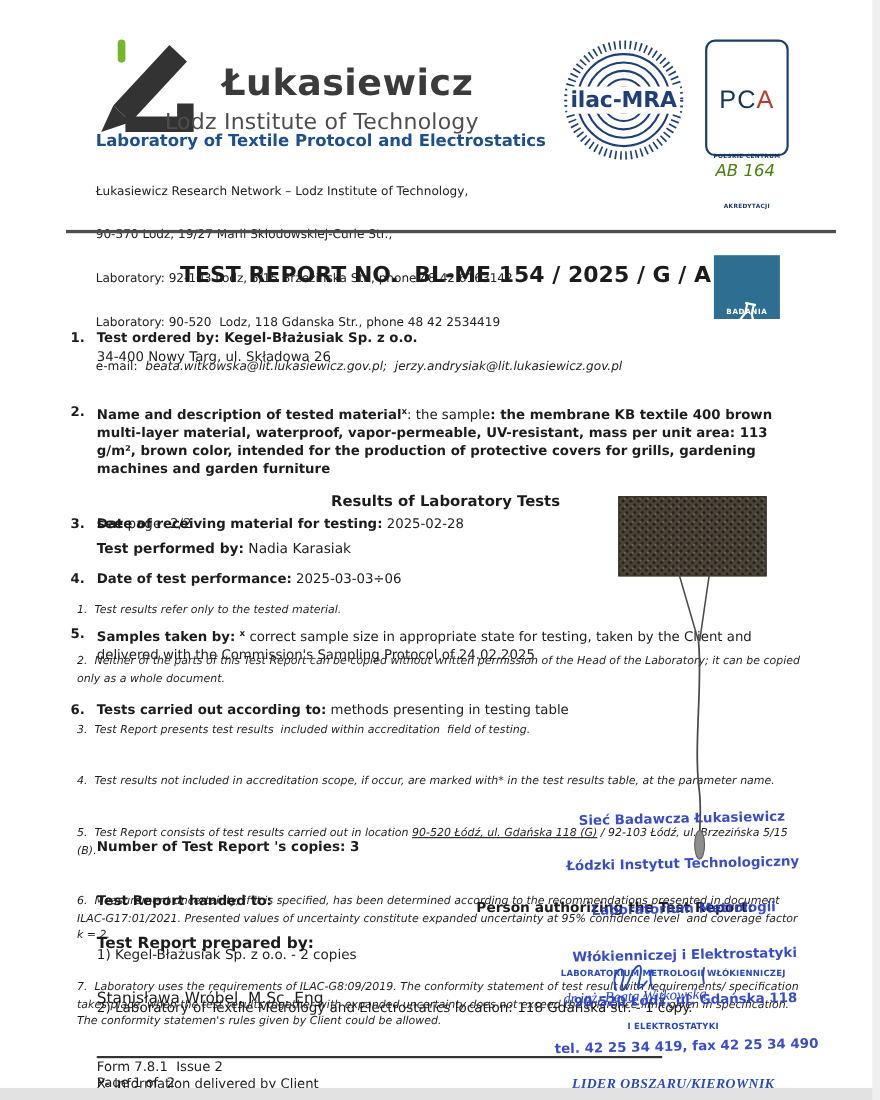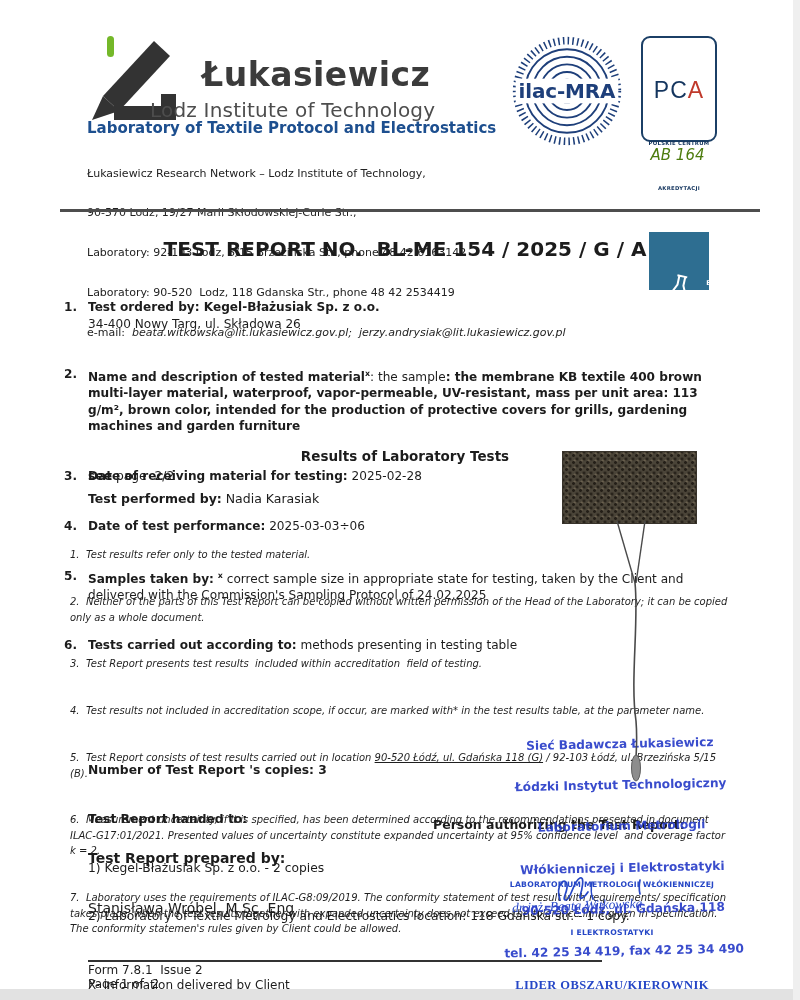--- a/index.html
+++ b/index.html
@@ -18,21 +18,21 @@
   .hr1{left:60px;top:209px;width:700px;height:3px;background:#4e4e4e;}
 
   
   .pca{left:641px;top:36px;width:68px;height:100px;border:2.5px solid #1b3f66;border-radius:9px;
        background:#fff;text-align:center;padding:2px 2px 0 2px;}
   .pca-acro{font-size:23px;font-weight:400;color:#14355e;letter-spacing:1px;line-height:24px;font-family:"Liberation Sans",sans-serif;}
   .pca-acro .red{color:#c0392b;}
   .pca-org{font-size:5.3px;font-weight:700;color:#14355e;text-transform:uppercase;line-height:6.5px;letter-spacing:.3px;}
   .pca-field{margin:3px auto 0 auto;width:60px;height:58px;background:#2e6e91;position:relative;}
   .pca-field .badania{position:absolute;bottom:3px;width:100%;text-align:center;color:#fff;
-       font-size:6.5px;font-weight:700;letter-spacing:.6px;padding-left:46px;}
+       font-size:6.5px;font-weight:700;letter-spacing:.6px;}
   .ab164{left:641px;top:146px;width:73px;text-align:center;font-size:15px;color:#4d7c0f;font-style:italic;}
 
   
   .title{left:60px;top:237px;width:690px;text-align:center;font-size:20px;font-weight:700;}
   .items{left:64px;top:266px;width:662px;font-size:12.1px;line-height:16.6px;}
   .item{display:flex;}
   .item .num{width:24px;flex:none;font-weight:700;}
   .results-h{left:60px;top:448px;width:690px;text-align:center;font-size:13.5px;font-weight:700;}
   .see-line{left:88px;top:469px;font-size:12.3px;text-align:right;}
   .performed{left:88px;top:491px;font-size:12.5px;}
@@ -45,21 +45,21 @@
   
   .rinfo{left:88px;top:730px;font-size:12.3px;line-height:16.2px;}
 
   
   .stamp1{left:486px;top:710px;width:272px;text-align:center;color:#2b3fc9;font-weight:700;
           font-size:12.2px;line-height:13.8px;transform:rotate(-1.2deg);opacity:.93;z-index:1;}
   .prepared{left:88px;top:817px;font-size:14px;line-height:16.5px;}
   .authorizing{left:433px;top:817px;font-size:12.5px;font-weight:700;}
   .stamp2{left:492px;top:842px;width:240px;text-align:center;color:#2647c6;}
   .s2a{font-size:7.7px;font-weight:700;line-height:9.5px;letter-spacing:.2px;}
-  .s2b{font-size:12.5px;font-weight:700;font-family:"Liberation Serif",serif;letter-spacing:.4px;margin-top:3px;}
+  .s2b{font-size:12.5px;font-weight:700;font-family:"Liberation Serif",serif;letter-spacing:.4px;margin-top:3px;font-style:italic;}
   .sig-name{left:512px;top:898px;font-family:"Liberation Serif",serif;font-style:italic;
             font-size:13.5px;color:#2647c6;transform:rotate(-2deg);}
 
   
   .f-rule{left:88px;top:960px;width:514px;border-top:2px solid #333;}
   .f-row{left:88px;top:963px;width:514px;display:flex;justify-content:space-between;font-size:12px;flex-direction:column;}
   .f-note{left:88px;top:978px;font-size:12px;}
 
   
   .swatch{left:562px;top:451px;width:133px;height:71px;border:1px solid #38332b;

